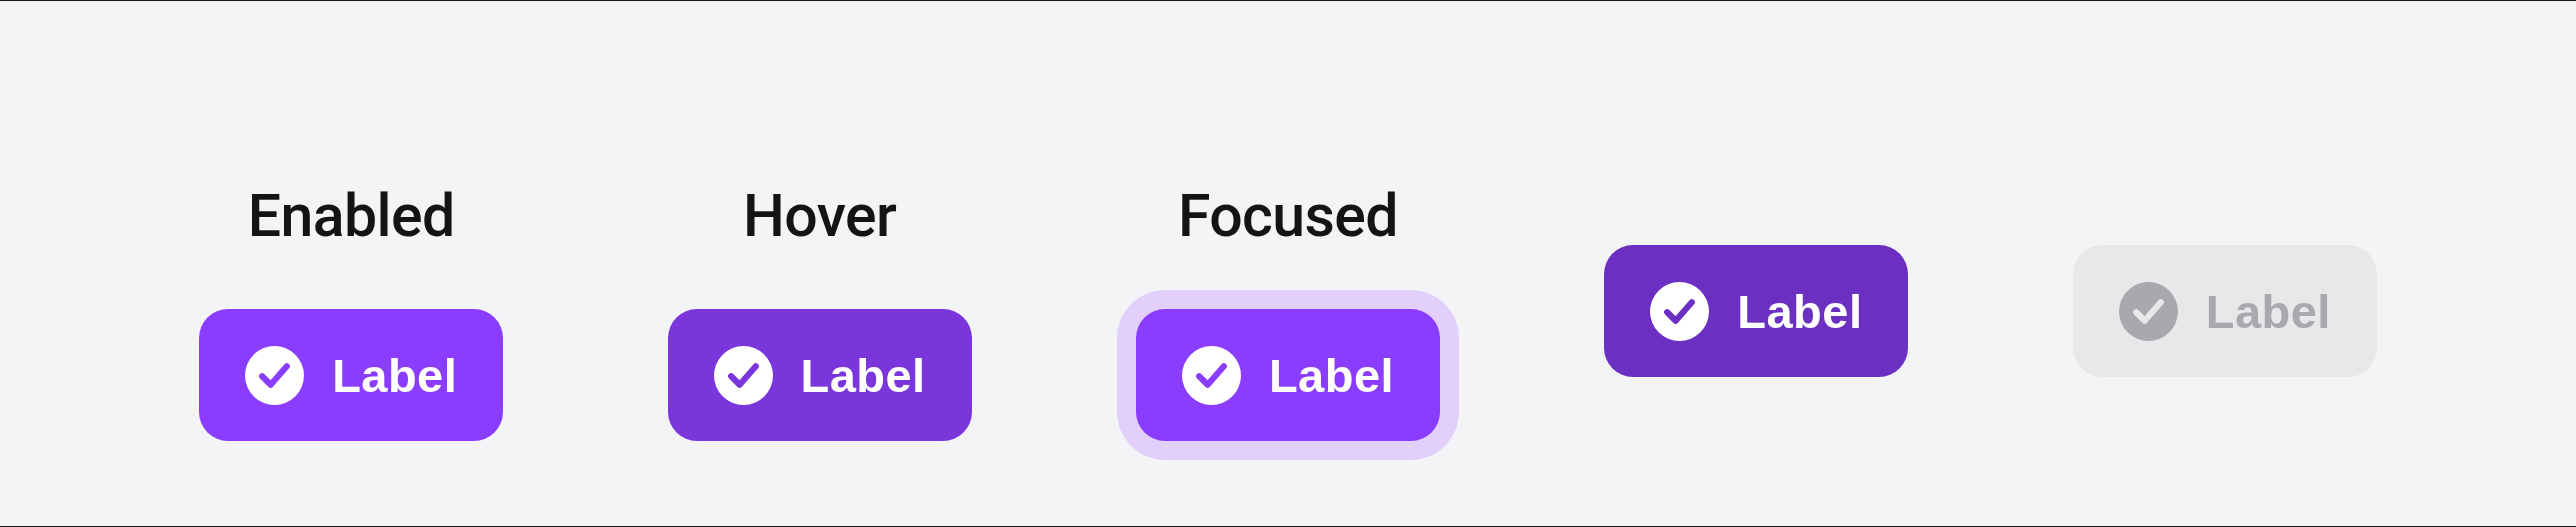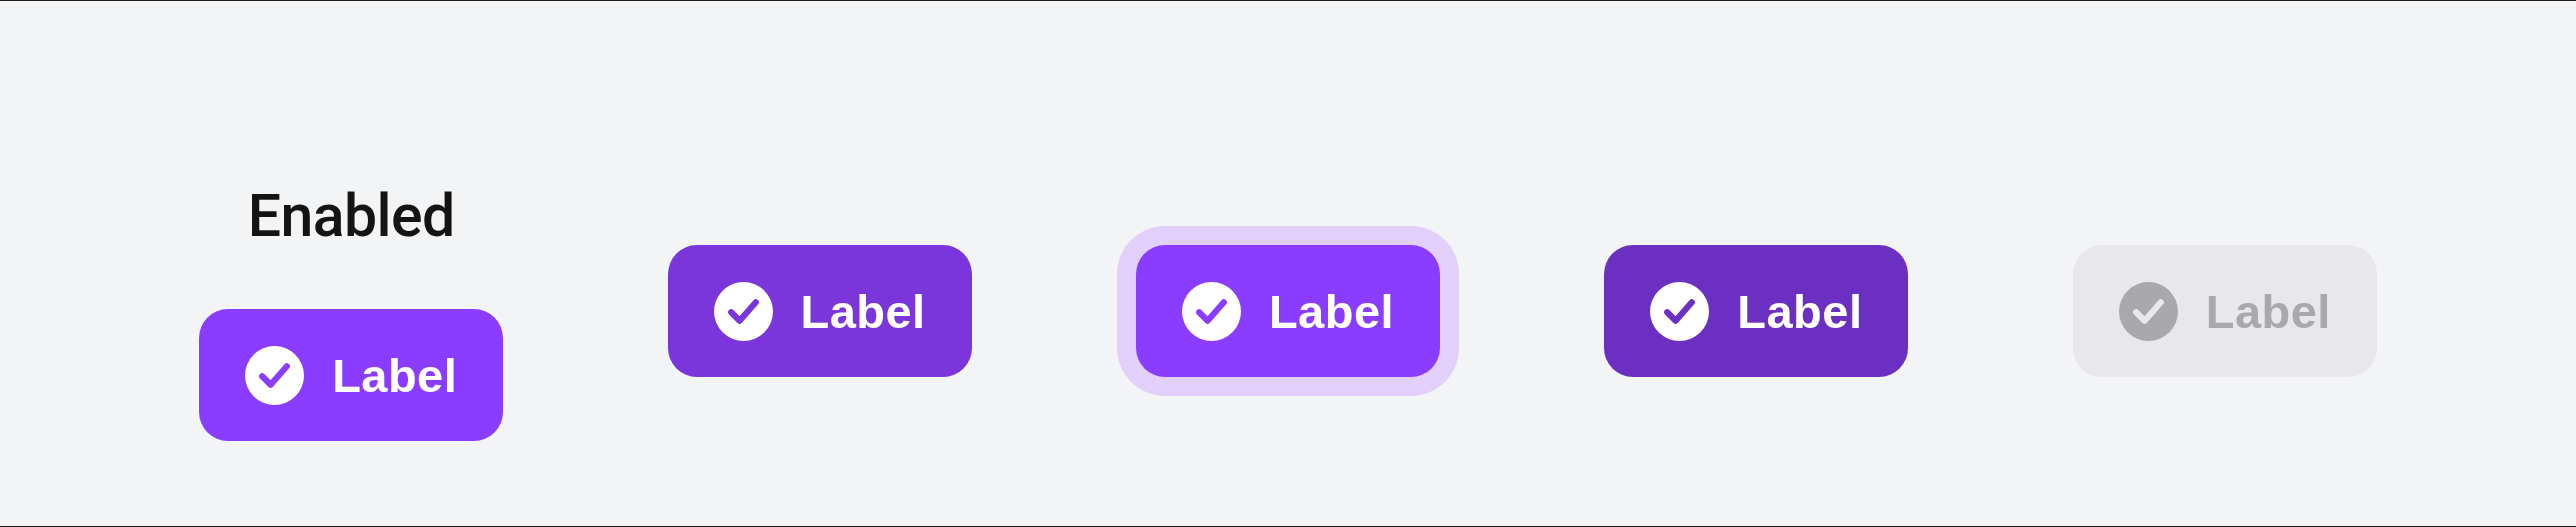--- a/index.html
+++ b/index.html
@@ -91,31 +91,33 @@
       <span class="icon-circle">
         <svg viewBox="0 0 24 24" fill="none">
             <path d="M4 12.5 L9.5 18 L20 6" stroke-width="4" stroke-linecap="round" stroke-linejoin="round"></path>
           </svg>
       </span>
       <span>Label</span>
     </button>
   </div>
 
   <div class="col">
+    <div class="state-title">Hover</div>
     <button class="btn btn-hover">
       <span class="icon-circle">
         <svg viewBox="0 0 24 24" fill="none">
             <path d="M4 12.5 L9.5 18 L20 6" stroke-width="4" stroke-linecap="round" stroke-linejoin="round"></path>
           </svg>
       </span>
       <span>Label</span>
     </button>
   </div>
 
   <div class="col">
+    <div class="state-title">Focused</div>
     <button class="btn btn-focused">
       <span class="icon-circle">
         <svg viewBox="0 0 24 24" fill="none">
             <path d="M4 12.5 L9.5 18 L20 6" stroke-width="4" stroke-linecap="round" stroke-linejoin="round"></path>
           </svg>
       </span>
       <span>Label</span>
     </button>
   </div>
 

